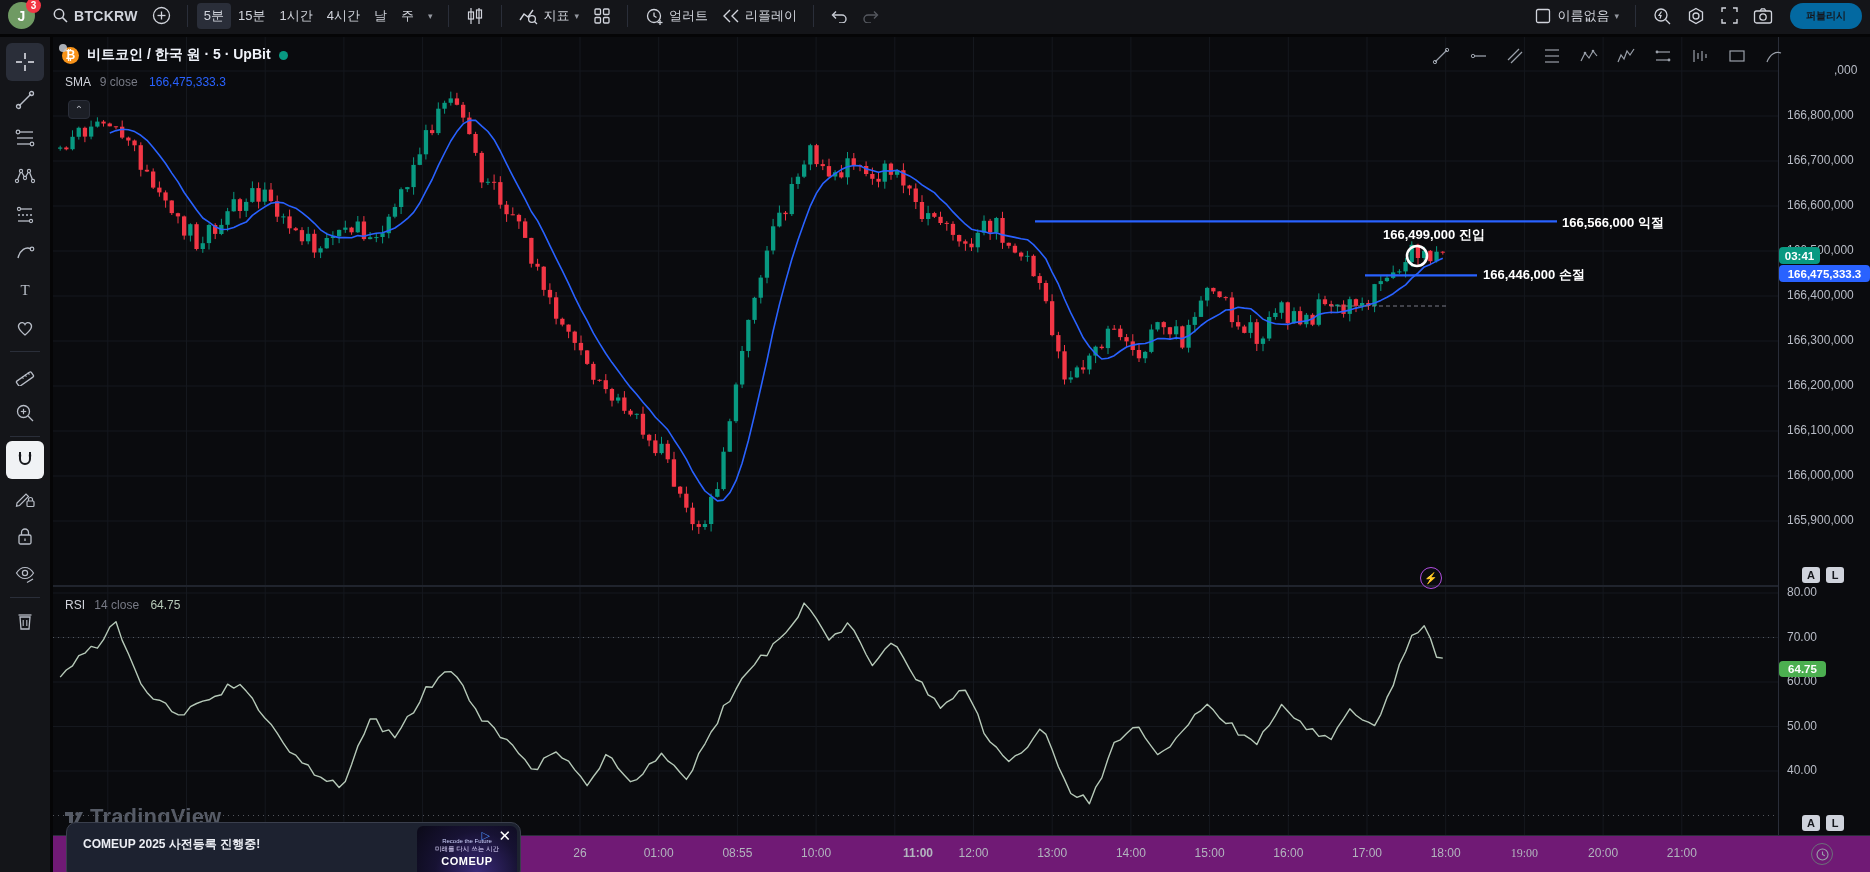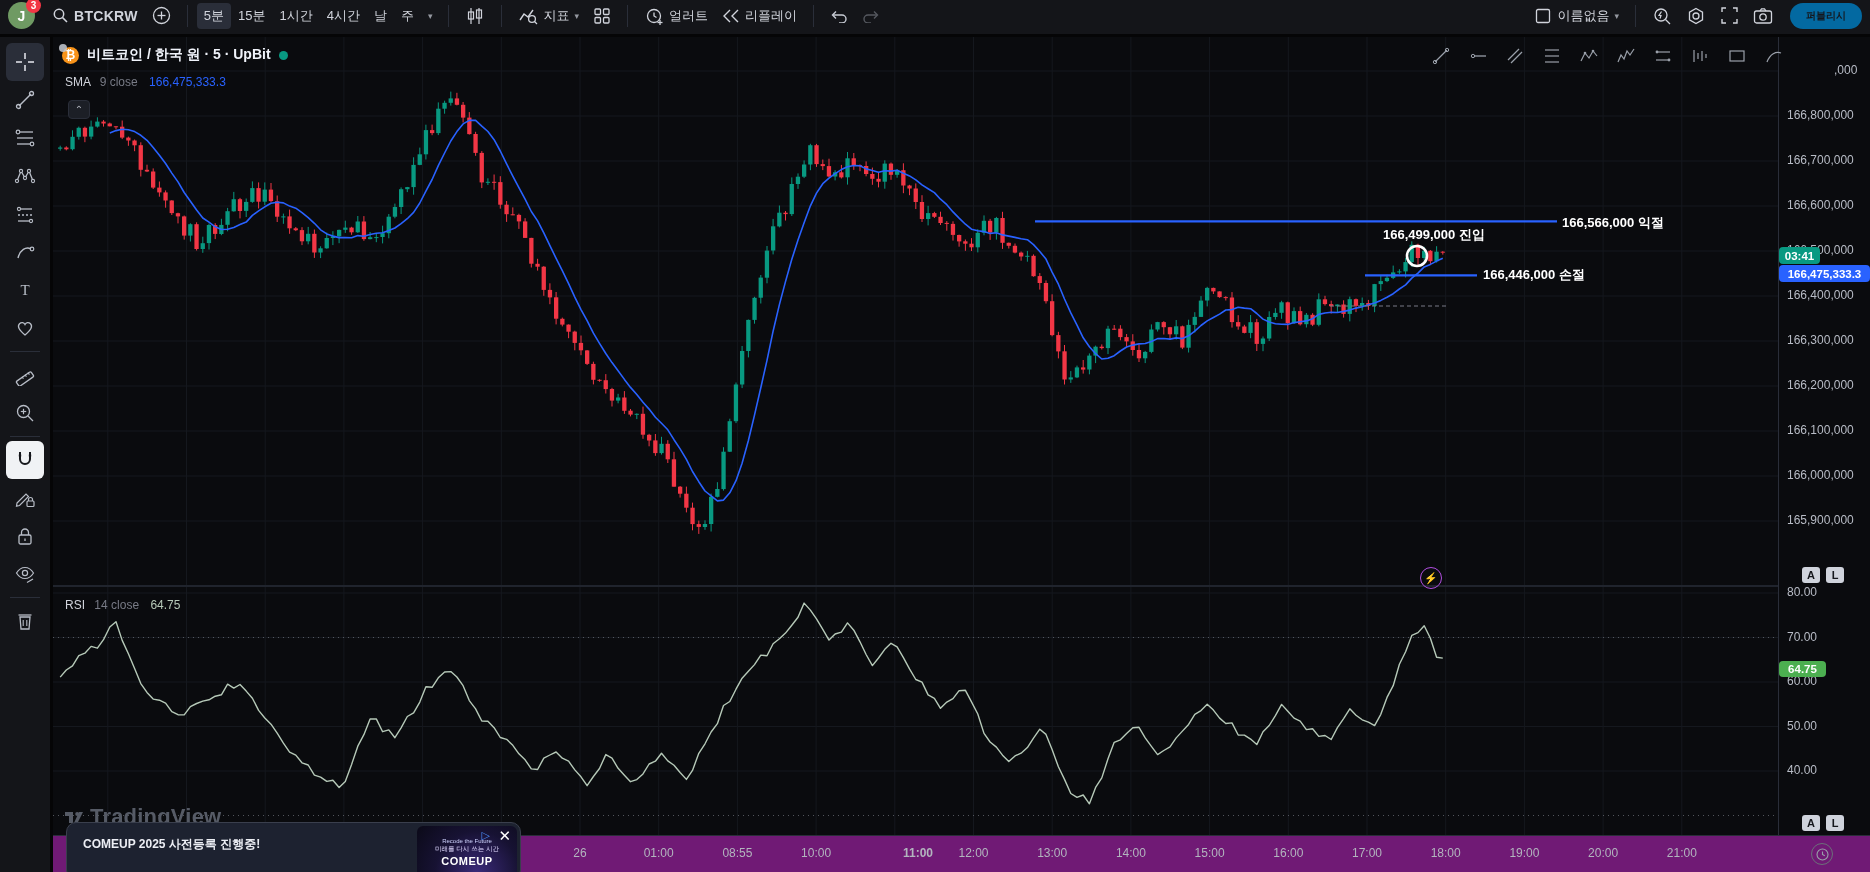--- a/index.html
+++ b/index.html
@@ -1019,21 +1019,21 @@
       <div class="t-lbl" style="left: 684.4px;">08:55</div>
       <div class="t-lbl" style="left: 763.1px;">10:00</div>
       <div class="t-lbl" style="left: 865px; font-weight: bold;">11:00</div>
       <div class="t-lbl" style="left: 920.5px;">12:00</div>
       <div class="t-lbl" style="left: 999.2px;">13:00</div>
       <div class="t-lbl" style="left: 1077.9px;">14:00</div>
       <div class="t-lbl" style="left: 1156.6px;">15:00</div>
       <div class="t-lbl" style="left: 1235.3px;">16:00</div>
       <div class="t-lbl" style="left: 1314px;">17:00</div>
       <div class="t-lbl" style="left: 1392.7px;">18:00</div>
-      <div class="t-lbl" style="left: 1471.4px;">19:00</div>
+      <div class="t-lbl" style="left: 1471.4px; font-family: Liberation Serif, serif;">19:00</div>
       <div class="t-lbl" style="left: 1550.1px;">20:00</div>
       <div class="t-lbl" style="left: 1628.8px;">21:00</div>
     </div>
   <div id="tz-btn">
     <svg width="13" height="13" viewBox="0 0 13 13">
         <circle cx="6.5" cy="6.5" r="5.5" fill="none" stroke="#9aa0aa" stroke-width="1.1"></circle>
         <polyline points="6.5,3.5 6.5,6.5 8.8,7.8" fill="none" stroke="#9aa0aa" stroke-width="1.1"></polyline>
       </svg>
   </div>
 </div>

